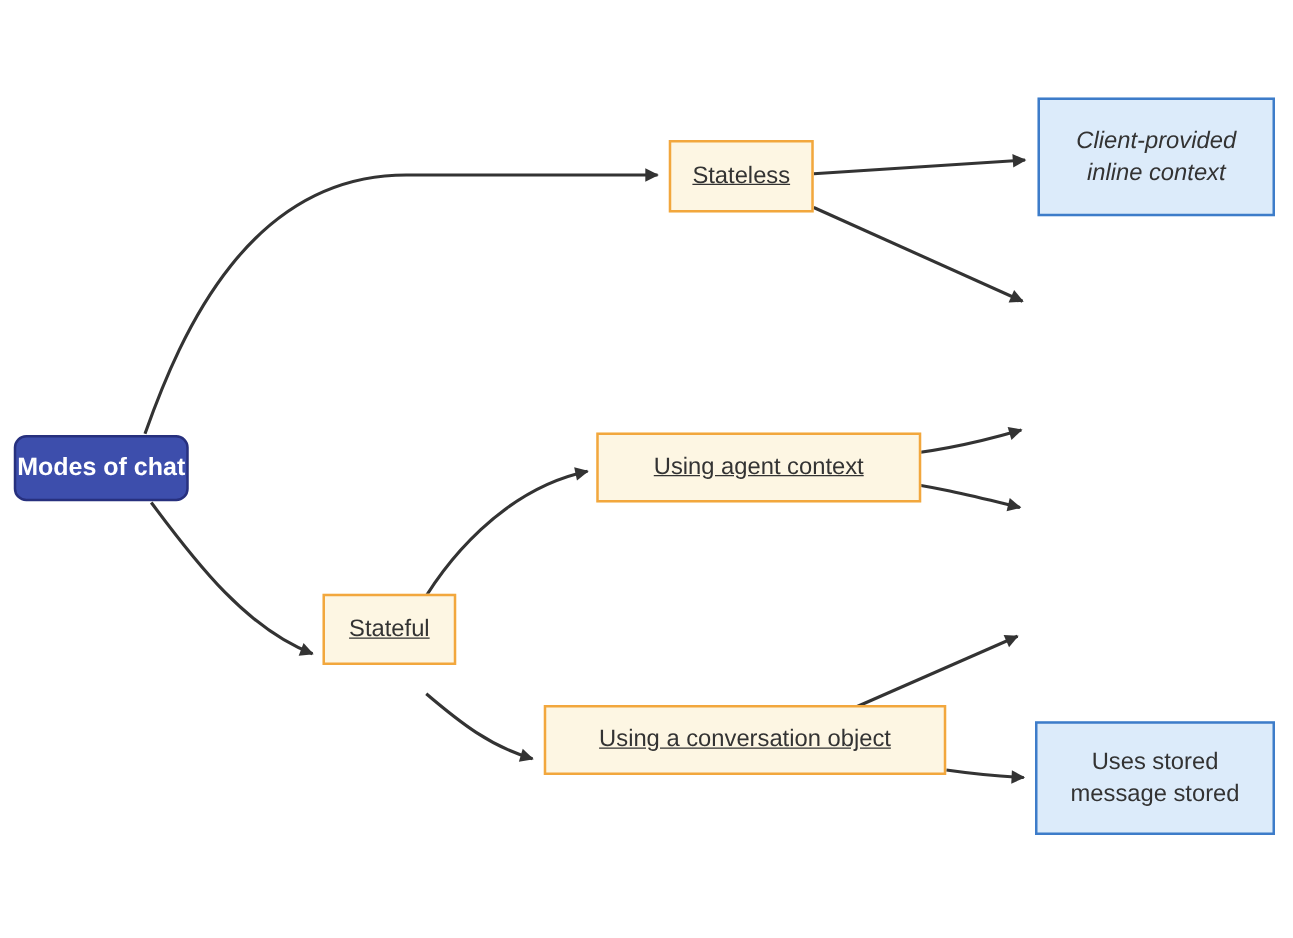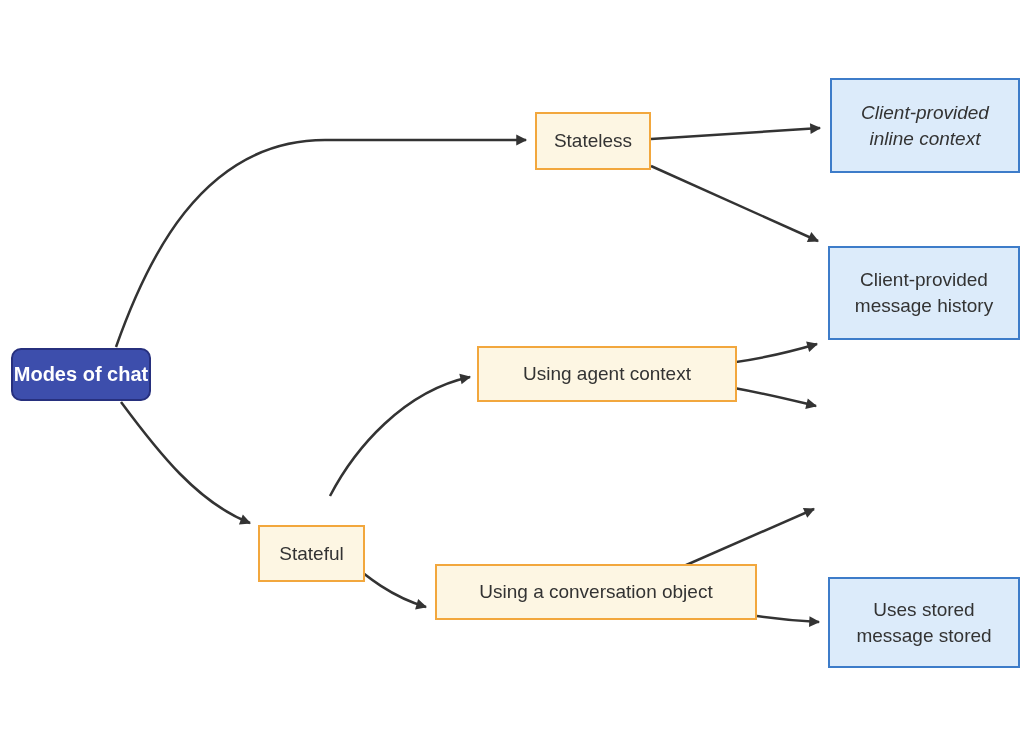--- a/index.html
+++ b/index.html
@@ -43,30 +43,31 @@
     background: #3D4EAC;
     border: 2px solid #27307E;
     border-radius: 10px;
     color: #ffffff;
     font-weight: bold;
     font-size: 20px;
   }
   .node.mode {
     background: #FDF6E3;
     border: 2px solid #F2A73D;
+    text-decoration: underline;
   }
   .node.outcome {
     background: #DCEBFA;
     border: 2px solid #3D7CC9;
     padding: 4px 10px;
   }
   
   #n-modes               { left: 11px;  top: 348px; width: 140px; height: 53px; }
   #n-stateless           { left: 535px; top: 112px; width: 116px; height: 58px; }
-  #n-stateful            { left: 258px; top: 525px; width: 107px; height: 57px; }
+  #n-stateful            { left: 258px; top: 475px; width: 107px; height: 57px; }
   #n-agent-context       { left: 477px; top: 346px; width: 260px; height: 56px; }
   #n-conversation-object { left: 435px; top: 564px; width: 322px; height: 56px; }
   #n-inline-context      { left: 830px; top: 78px;  width: 190px; height: 95px; font-style: italic; }
   #n-message-history     { left: 828px; top: 246px; width: 192px; height: 94px; }
   #n-predefined-context  { left: 824px; top: 411px; width: 198px; height: 92px; }
   #n-stored-history      { left: 828px; top: 577px; width: 192px; height: 91px; }
 </style>
 </head>
 <body>
 
@@ -107,22 +108,19 @@
   </div>
 
   <div class="node mode" id="n-conversation-object">
     <span>Using a conversation object</span>
   </div>
 
   <div class="node outcome" id="n-inline-context">
     <span>Client-provided inline context</span>
   </div>
 
-  <div class="node outcome" id="n-message-history">
-    <span>Client-provided message history</span>
-  </div>
 
 
   <div class="node outcome" id="n-stored-history">
     <span>Uses stored message stored</span>
   </div>
 
 </div>
 
 </body></html>

